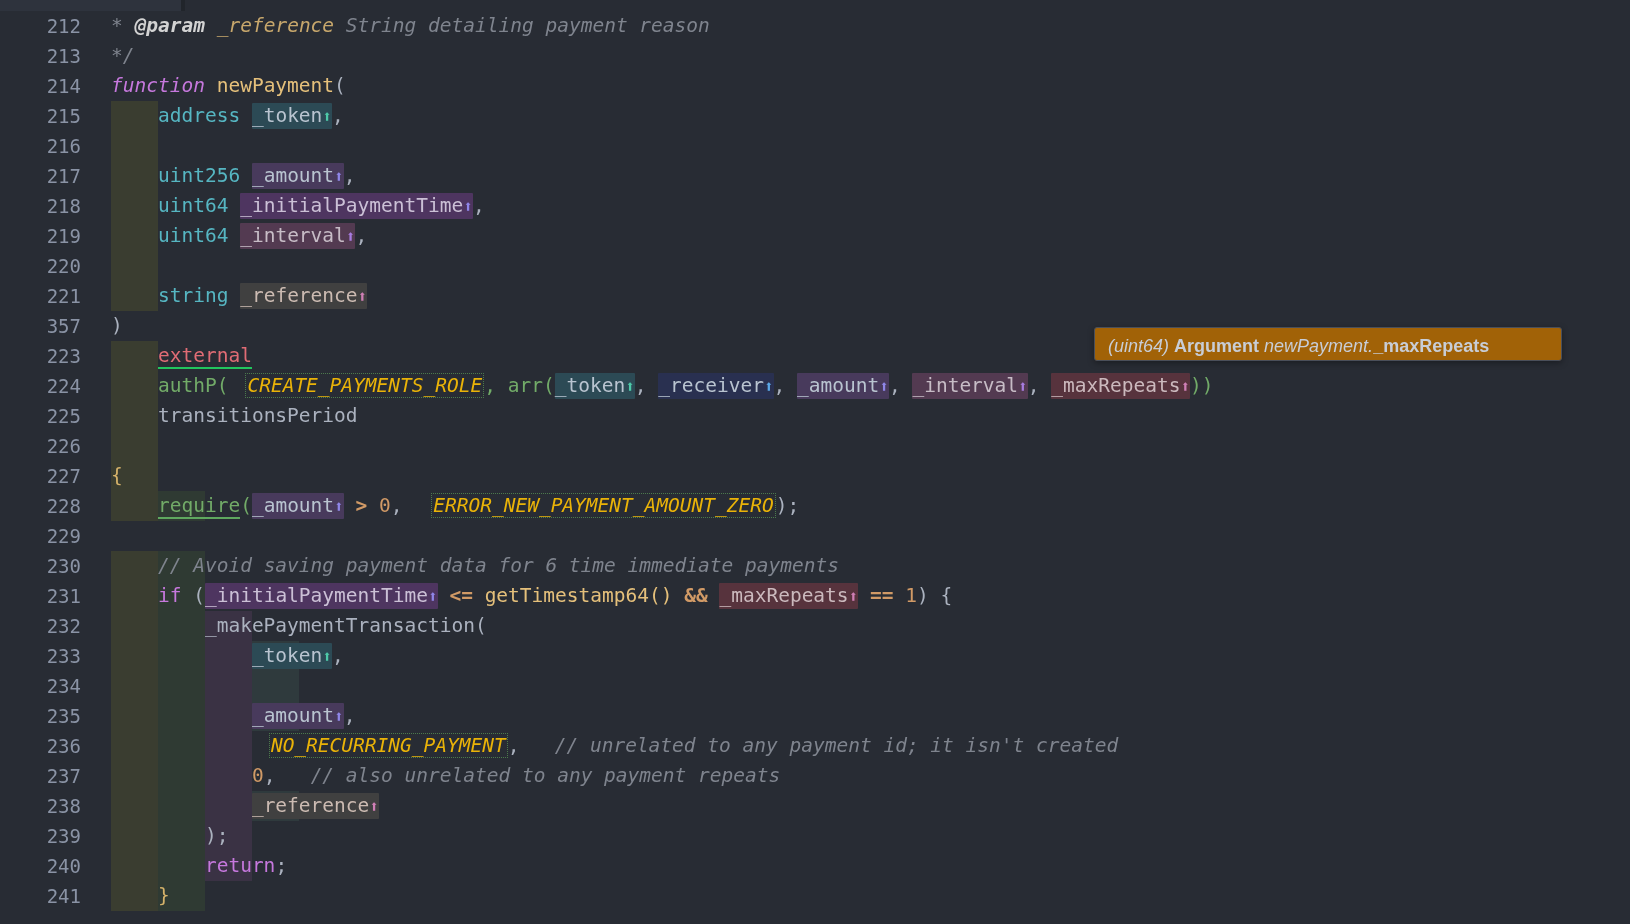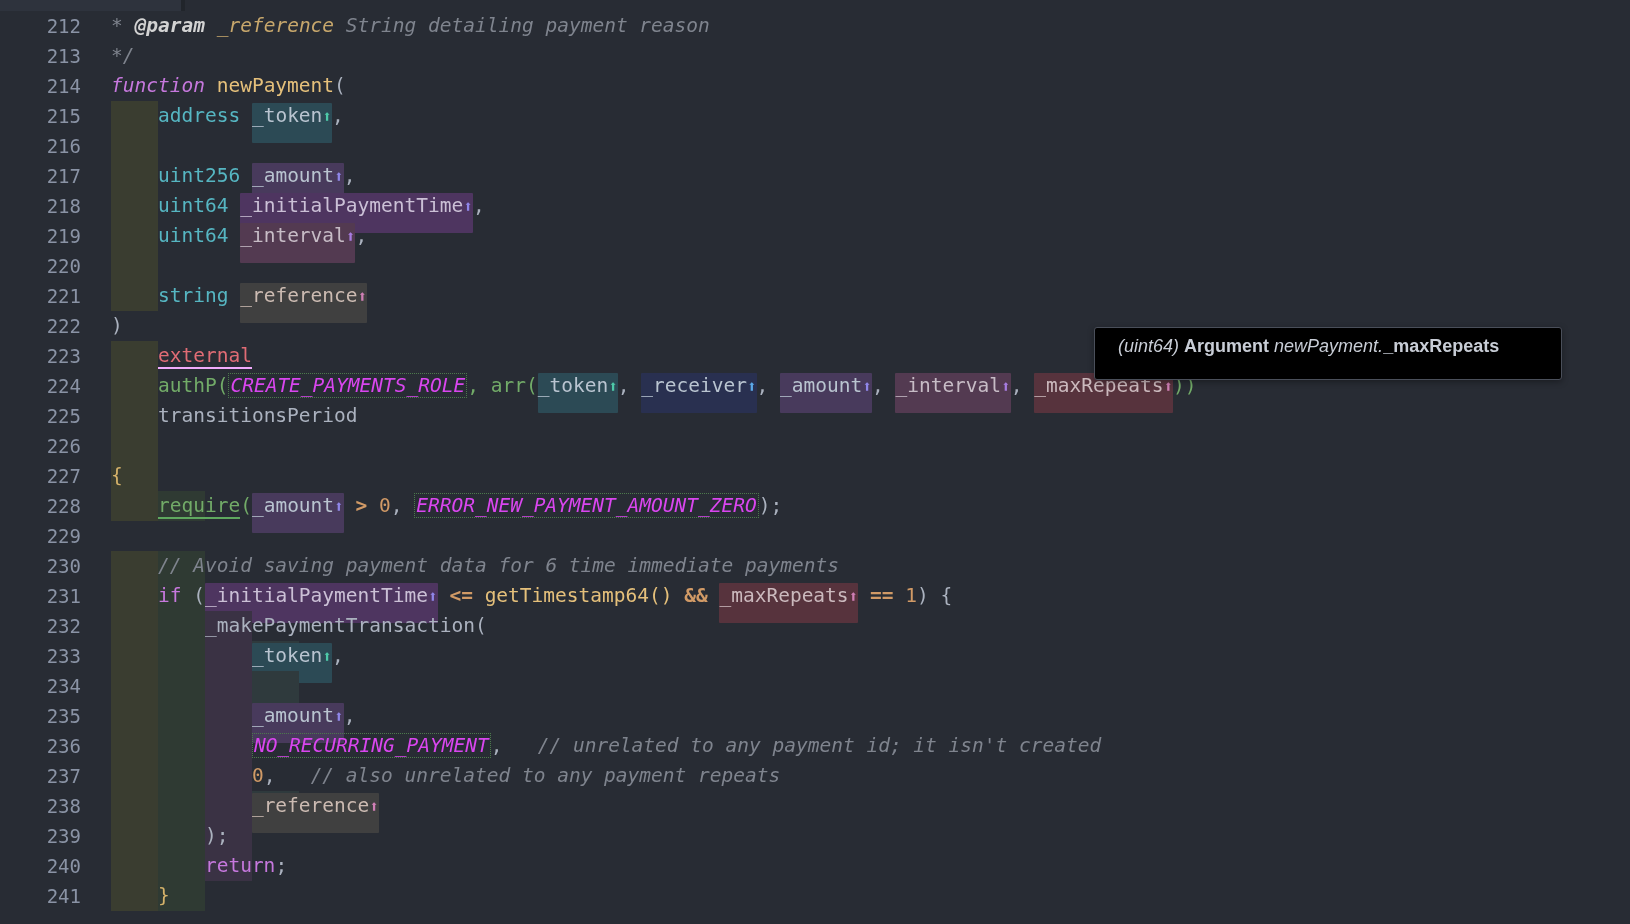--- a/index.html
+++ b/index.html
@@ -74,26 +74,26 @@
   .kw2       { color: #c678dd; }
   .fnname    { color: #e5c07b; }
   .type      { color: #56b6c2; }
   .cmt       { color: #7f848e; font-style: italic; }
   .cmt-tag   { color: #d3d3d3; font-style: italic; font-weight: bold; }
   .cmt-param { color: #c7a76c; font-style: italic; }
   .num       { color: #d19a66; }
   .op        { color: #d19a66; font-weight: bold; }
   .punc      { color: #abb2bf; }
   .brace     { color: #d5b26a; }
-  .const     { color: #d946ef; font-style: italic; }
+  .const     { color: #eab308; font-style: italic; margin-left: 17px; }
   .callgreen { color: #72ab68; }
   .err       { color: #e06c75; }
 
   
-  .chip { border-radius: 1px; padding: 1px 0 16px 0; }
+  .chip { border-radius: 1px; padding: 1px 0 2px 0; }
   .chip-token    { background: #2c4a55; color: #b9c4d0; }
   .chip-receiver { background: #293050; color: #b9c4d0; }
   .chip-amount   { background: #483a5c; color: #b9c4d0; }
   .chip-initial  { background: #4e3560; color: #cbc0d6; }
   .chip-interval { background: #533a51; color: #c7bcc6; }
   .chip-repeats  { background: #57333d; color: #cbb9bd; }
   .chip-ref      { background: #404040; color: #ccbbb2; }
 
   .arrow { font-size: 16px; }
   .a-teal   { color: #4ec9a8; }
@@ -101,39 +101,39 @@
   .a-violet { color: #8f86e8; }
   .a-purple { color: #a77ce0; }
   .a-pink   { color: #cf7fb5; }
 
   
   .dotgreen {
     border: 1px dotted #4c7a4c;
     padding: 0 1px;
   }
   .underline-red {
-    border-bottom: 2px solid #f0abfc;
+    border-bottom: 2px solid #22c55e;
   }
   .underline-green {
     border-bottom: 2px solid #5fa85f;
   }
 
   
   #tooltip {
     position: absolute;
     left: 1094px; top: 327px;
-    width: 468px; height: 53px;
-    background: #000000;
+    width: 468px; height: 34px;
+    background: #a16207;
     border: 1px solid #4a4f5a;
     border-radius: 3px;
     color: #c8cdd6;
     font-family: "Liberation Sans", sans-serif;
     font-size: 18px;
     line-height: 37px;
-    padding: 0 23px;
+    padding: 0 13px;
     white-space: nowrap;
     overflow: hidden;
     box-shadow: 0 2px 6px rgba(0,0,0,0.35);
   }
   #tooltip .tt-type { font-style: italic; }
   #tooltip .tt-kind { font-weight: bold; }
   #tooltip .tt-owner { font-style: italic; }
   #tooltip .tt-name { font-weight: bold; }
 </style>
 </head>
@@ -198,21 +198,21 @@
       <div class="ind l1"></div>
     </div>
 
     <div class="row">
       <div class="gutter">221</div>
       <div class="ind l1"></div>
       <div class="code">    <span class="type">string</span> <span class="chip chip-ref"><span>_reference</span><span class="arrow a-pink">⬆</span></span></div>
     </div>
 
     <div class="row">
-      <div class="gutter">222</div>
+      <div class="gutter">357</div>
       <div class="code"><span class="punc">)</span></div>
     </div>
 
     <div class="row">
       <div class="gutter">223</div>
       <div class="ind l1"></div>
       <div class="code">    <span class="err underline-red">external</span></div>
     </div>
 
     <div class="row">

